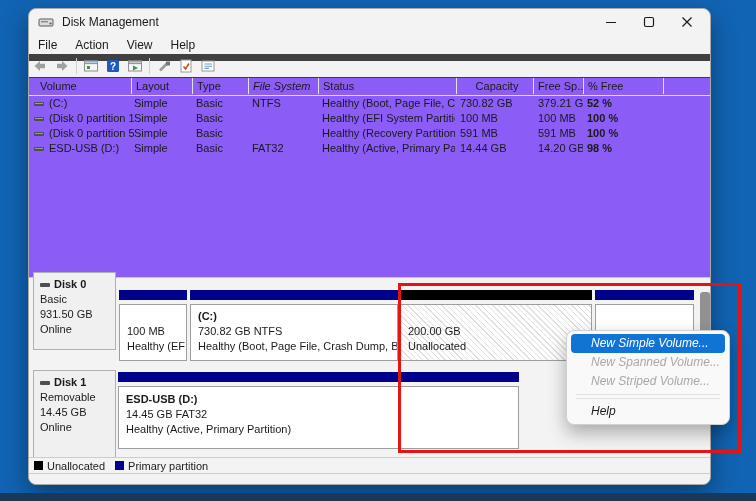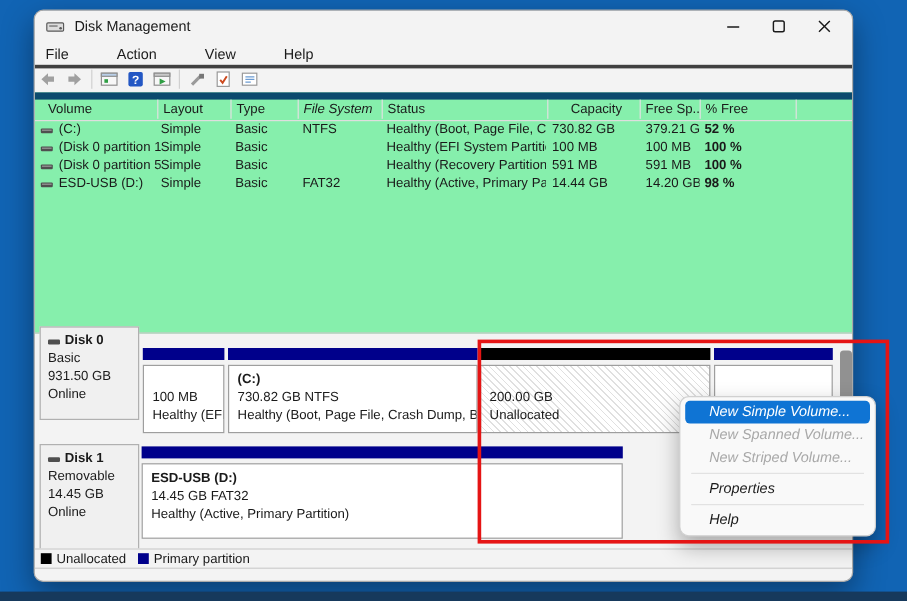--- a/index.html
+++ b/index.html
@@ -18,29 +18,29 @@
     box-shadow:0 10px 26px rgba(0,0,0,.38);
     box-sizing:border-box;overflow:hidden;
   }
   
   .titlebar{position:absolute;left:0;top:0;right:0;height:26px;display:flex;align-items:center;}
   .app-icon{margin-left:9px;width:16px;height:16px;flex:0 0 auto;}
   .title-text{margin-left:8px;font-size:12px;color:#1a1a1a;}
   .win-controls{position:absolute;right:4px;top:0;height:26px;display:flex;}
   .win-btn{width:38px;height:26px;display:flex;align-items:center;justify-content:center;}
   
-  .menubar{position:absolute;left:0;top:26px;right:0;height:19px;display:flex;align-items:center;font-size:12px;color:#1a1a1a;border-bottom:3px solid #404040;gap:22px;}
+  .menubar{position:absolute;left:0;top:26px;right:0;height:19px;display:flex;align-items:center;font-size:12px;color:#1a1a1a;border-bottom:7px solid #404040;}
   .menu-item{padding:0 9px;height:100%;display:flex;align-items:center;}
   
   .toolbar{position:absolute;left:0;top:46px;right:0;height:22px;display:flex;align-items:center;border-bottom:1px solid #d8d8d8;}
   .tb-btn{width:22px;height:20px;display:flex;align-items:center;justify-content:center;}
   .tb-sep{width:1px;height:16px;background:#d0d0d0;margin:0 3px;}
 
   
-  .list-pane{position:absolute;left:0;top:68px;right:0;height:201px;background:#86efac;border-top:6px solid #0c4a6e;border-bottom:1px solid #c9c9c9;box-sizing:border-box;}
+  .list-pane{position:absolute;left:0;top:68px;right:0;height:201px;background:#8b5cf6;border-top:1px solid #0c4a6e;border-bottom:1px solid #c9c9c9;box-sizing:border-box;}
   .list-header{position:relative;height:17px;border-bottom:1px solid #dedede;font-size:11px;color:#1a1a1a;}
   .hcell{position:absolute;top:0;height:16px;line-height:16px;border-right:1px solid #e1e1e1;padding-left:4px;box-sizing:border-box;white-space:nowrap;overflow:hidden;}
   .h0{left:0;width:103px;padding-left:11px;}
   .h1{left:103px;width:61px;}  .h2{left:164px;width:56px;}
   .h3{left:220px;width:70px;font-style:italic;}  .h4{left:290px;width:138px;}
   .h5{left:428px;width:77px;text-align:center;}  .h6{left:505px;width:50px;}
   .h7{left:555px;width:80px;}  .h8{left:635px;width:47px;border-right:none;}
   .lrow{position:relative;height:15px;font-size:11px;color:#1a1a1a;}
   .cell{position:absolute;top:0;height:15px;line-height:15px;white-space:nowrap;overflow:hidden;}
   .c-vol{left:20px;width:85px;} .c-lay{left:105px;width:56px;} .c-typ{left:167px;width:50px;}
@@ -305,20 +305,19 @@
       <span>Primary partition</span>
     </span>
   </div>
 </div>
 
 <div class="context-menu">
   <div class="cm-item highlighted" style="background-color: rgb(15, 116, 212);">New Simple Volume...</div>
   <div class="cm-item disabled">New Spanned Volume...</div>
   <div class="cm-item disabled">New Striped Volume...</div>
   <div class="cm-sep"></div>
-  <div class="cm-item">Properties</div>
   <div class="cm-sep"></div>
   <div class="cm-item">Help</div>
 </div>
 
 <div class="annotation"></div>
 
 <div class="desktop-strip"></div>
 
 </body></html>

